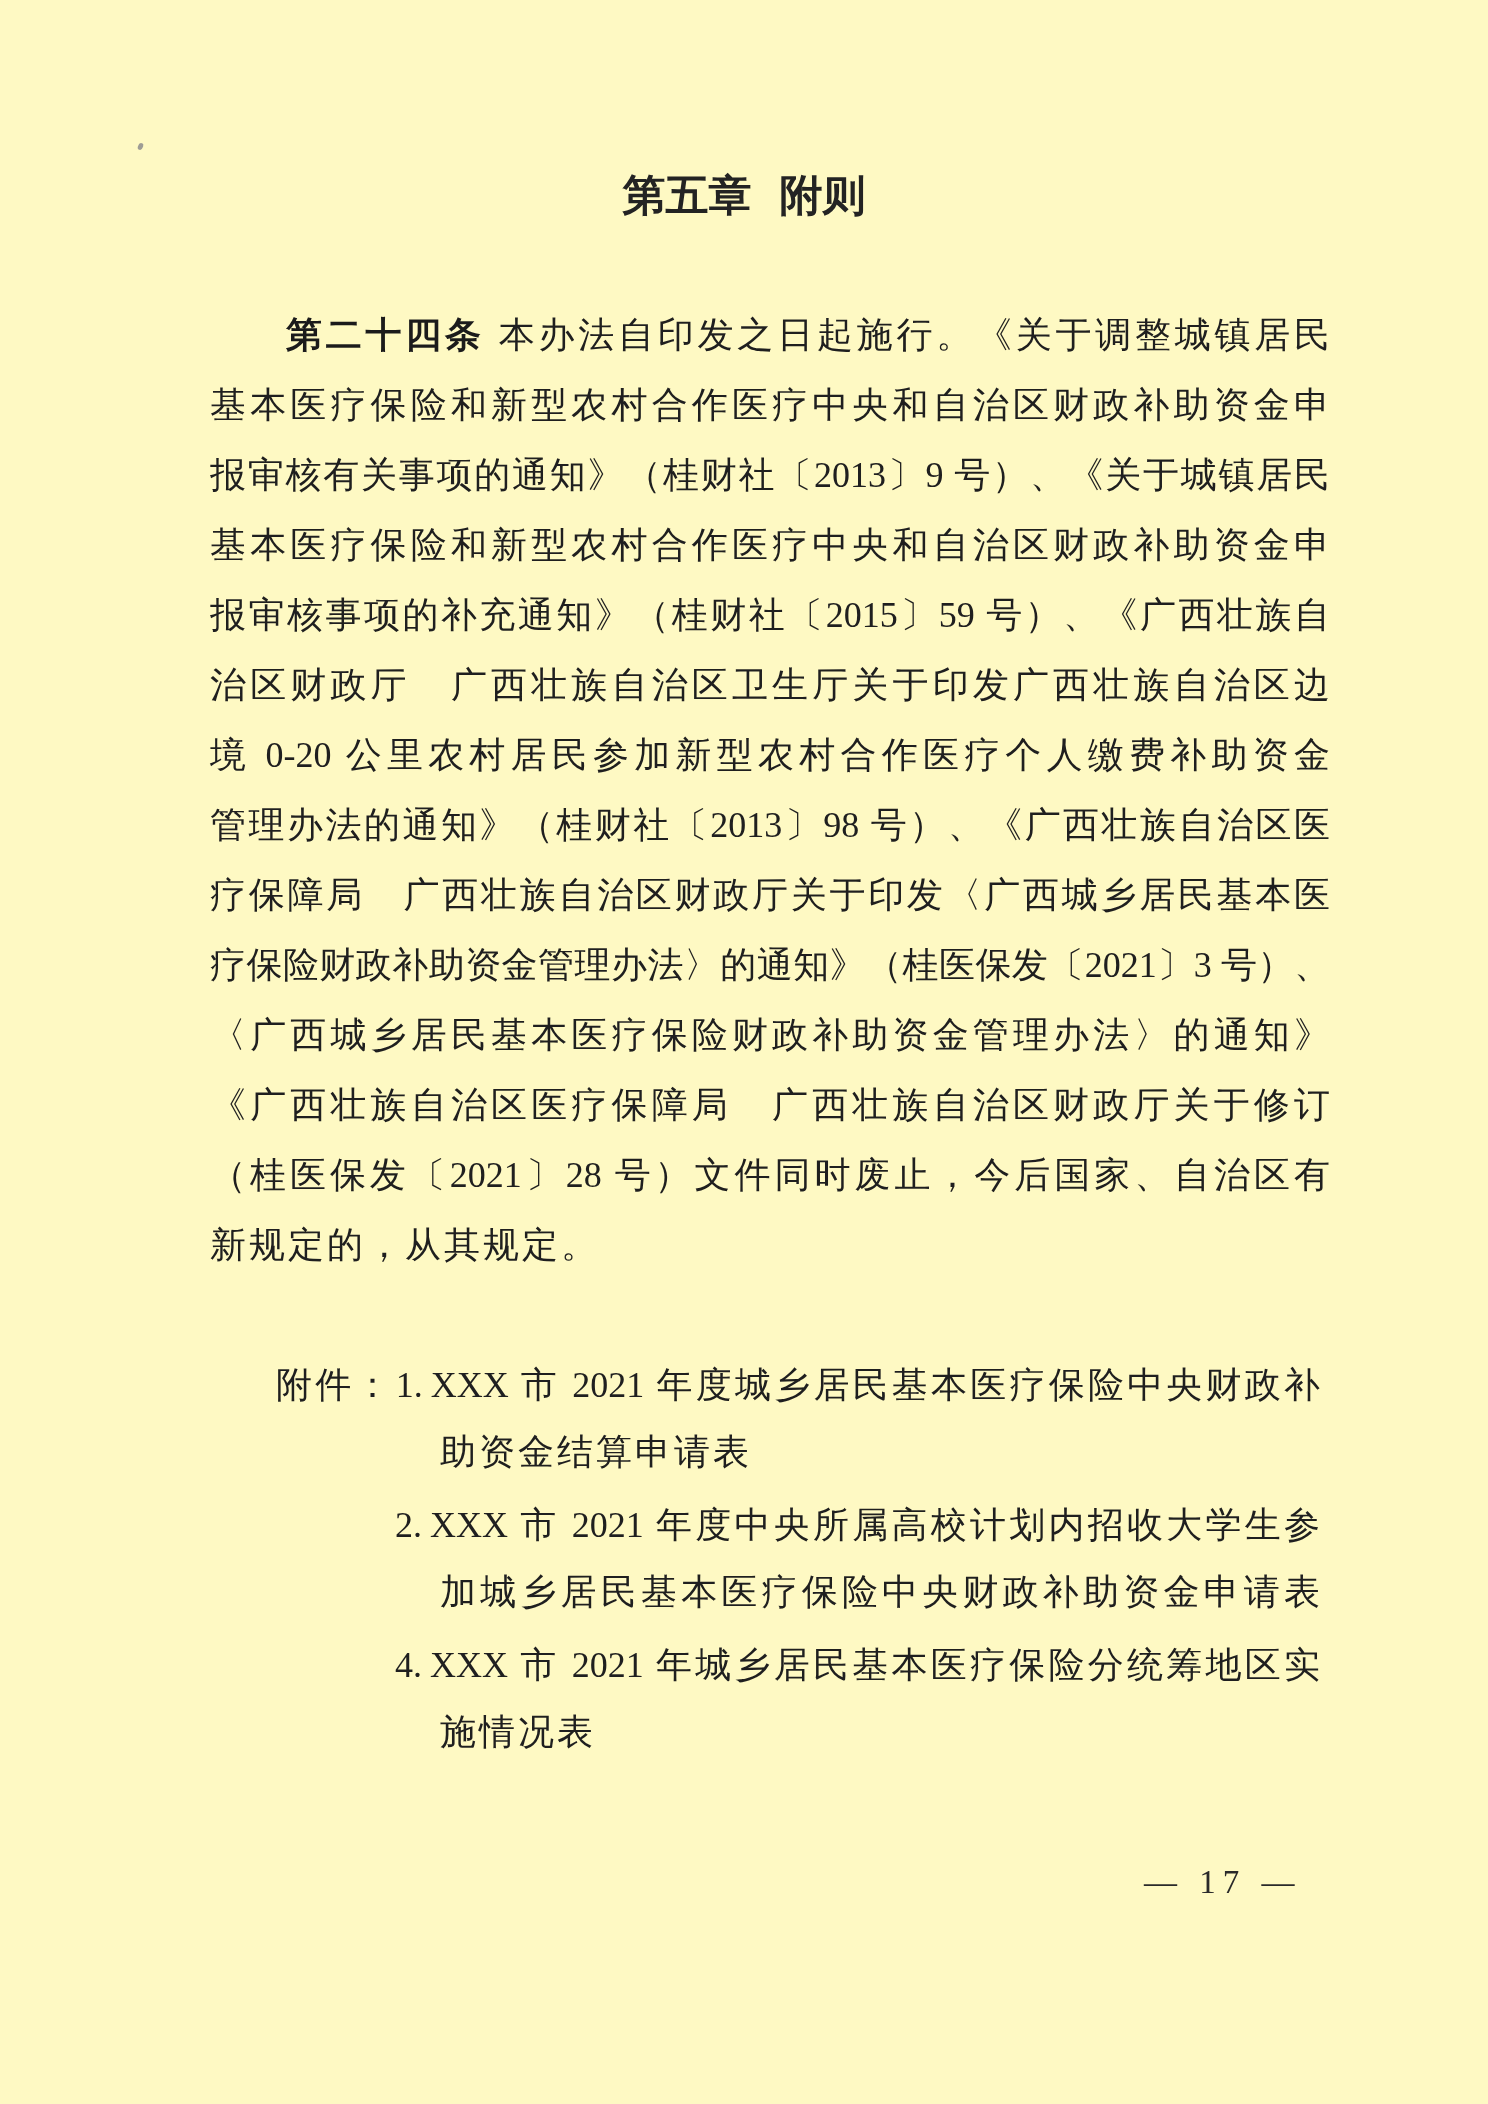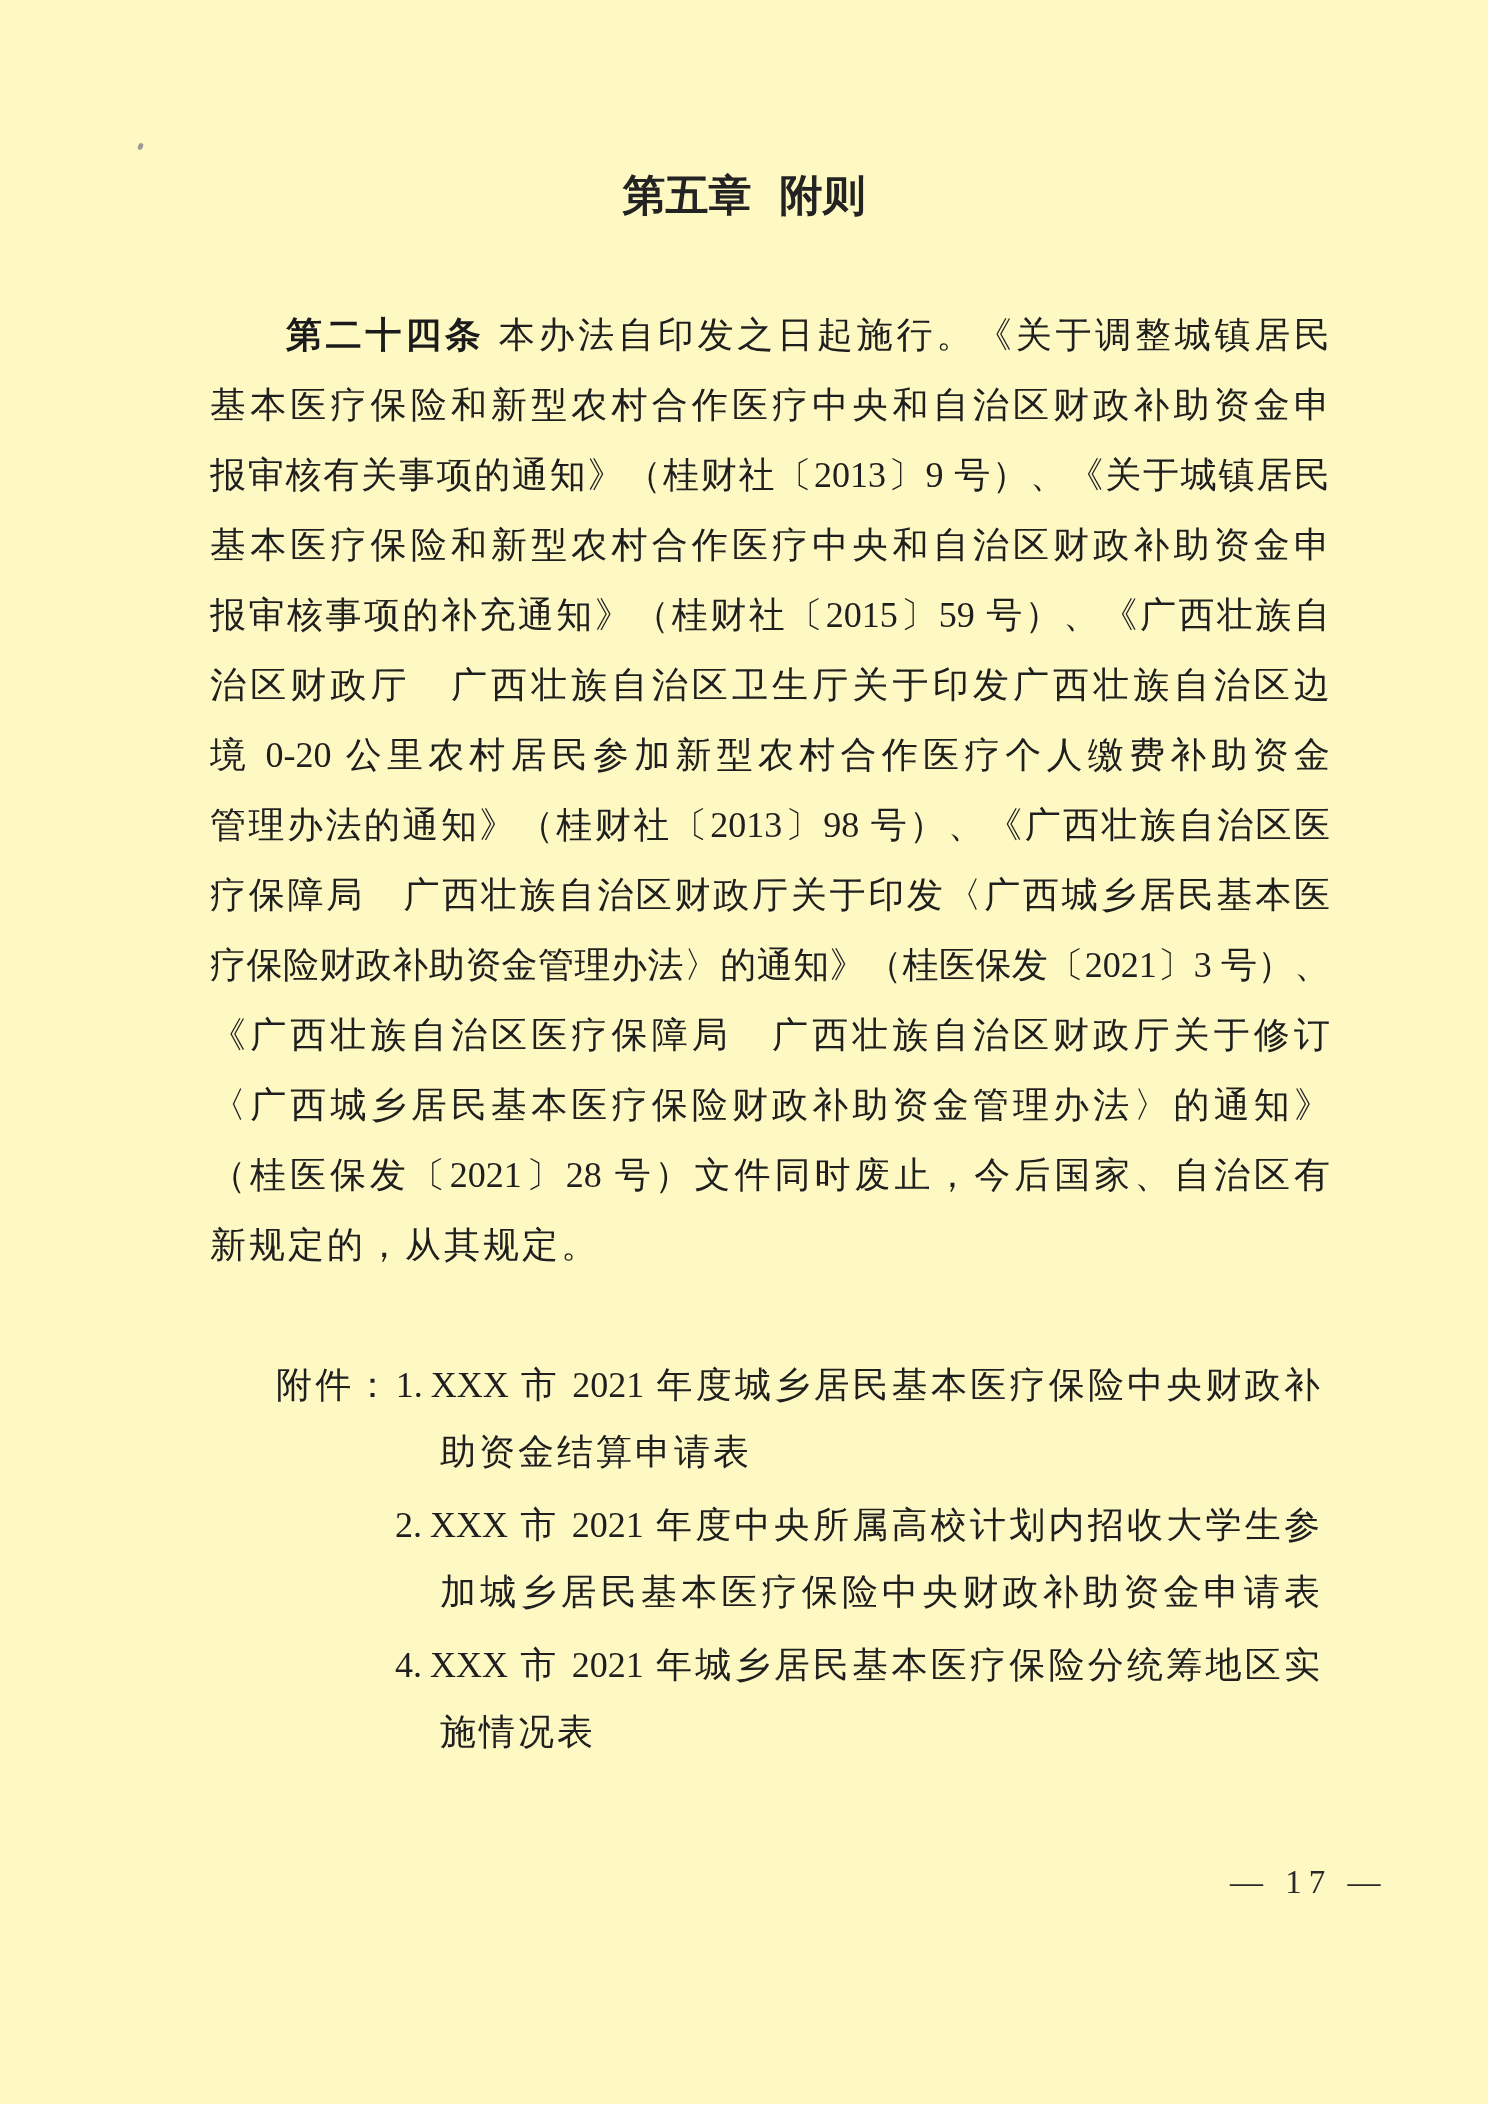--- a/index.html
+++ b/index.html
@@ -39,21 +39,21 @@
   .ml-label{padding-left:76px;}
   .ml-num{padding-left:195px;}
   .ml-cont{padding-left:240px;font-family:Liberation Mono, monospace;}
   .bold-label{
     font-family:Liberation Mono, monospace;
     font-weight:700;margin-right:14px;color:#1b1b1b;
   }
   .att-label{margin-right:2px;}
   .att-num{margin-right:8px;}
   .page-number{
-    position:absolute;left:1230px;top:1860px;
+    position:absolute;left:1144px;top:1860px;
     font-size:33px;line-height:44px;letter-spacing:7px;
     color:#2a2a2a;white-space:nowrap;
   }
 </style>
 </head>
 <body>
 
 <div class="page">
 
   <div class="ink-speck"></div>
@@ -64,22 +64,22 @@
     <div class="line jl indent"><span class="bold-label">第二十四条</span><span>本办法自印发之日起施行。《关于调整城镇居民</span></div>
     <div class="line jl">基本医疗保险和新型农村合作医疗中央和自治区财政补助资金申</div>
     <div class="line jl">报审核有关事项的通知》（桂财社〔2013〕9 号）、《关于城镇居民</div>
     <div class="line jl">基本医疗保险和新型农村合作医疗中央和自治区财政补助资金申</div>
     <div class="line jl">报审核事项的补充通知》（桂财社〔2015〕59 号）、《广西壮族自</div>
     <div class="line jl">治区财政厅　广西壮族自治区卫生厅关于印发广西壮族自治区边</div>
     <div class="line jl">境 0-20 公里农村居民参加新型农村合作医疗个人缴费补助资金</div>
     <div class="line jl">管理办法的通知》（桂财社〔2013〕98 号）、《广西壮族自治区医</div>
     <div class="line jl">疗保障局　广西壮族自治区财政厅关于印发〈广西城乡居民基本医</div>
     <div class="line jl">疗保险财政补助资金管理办法〉的通知》（桂医保发〔2021〕3 号）、</div>
+    <div class="line jl">〈广西城乡居民基本医疗保险财政补助资金管理办法〉的通知》</div>
     <div class="line jl">《广西壮族自治区医疗保障局　广西壮族自治区财政厅关于修订</div>
-    <div class="line jl">〈广西城乡居民基本医疗保险财政补助资金管理办法〉的通知》</div>
     <div class="line jl">（桂医保发〔2021〕28 号）文件同时废止，今后国家、自治区有</div>
     <div class="line nl">新规定的，从其规定。</div>
   </div>
 
   <div class="attachments">
     <div class="line jl ml-label"><span class="att-label">附件：</span><span class="att-num">1.</span><span>XXX 市 2021 年度城乡居民基本医疗保险中央财政补</span></div>
     <div class="line nl ml-cont">助资金结算申请表</div>
     <div class="line jl ml-num"><span class="att-num">2.</span><span>XXX 市 2021 年度中央所属高校计划内招收大学生参</span></div>
     <div class="line jl ml-cont">加城乡居民基本医疗保险中央财政补助资金申请表</div>
     <div class="line jl ml-num"><span class="att-num">4.</span><span>XXX 市 2021 年城乡居民基本医疗保险分统筹地区实</span></div>

